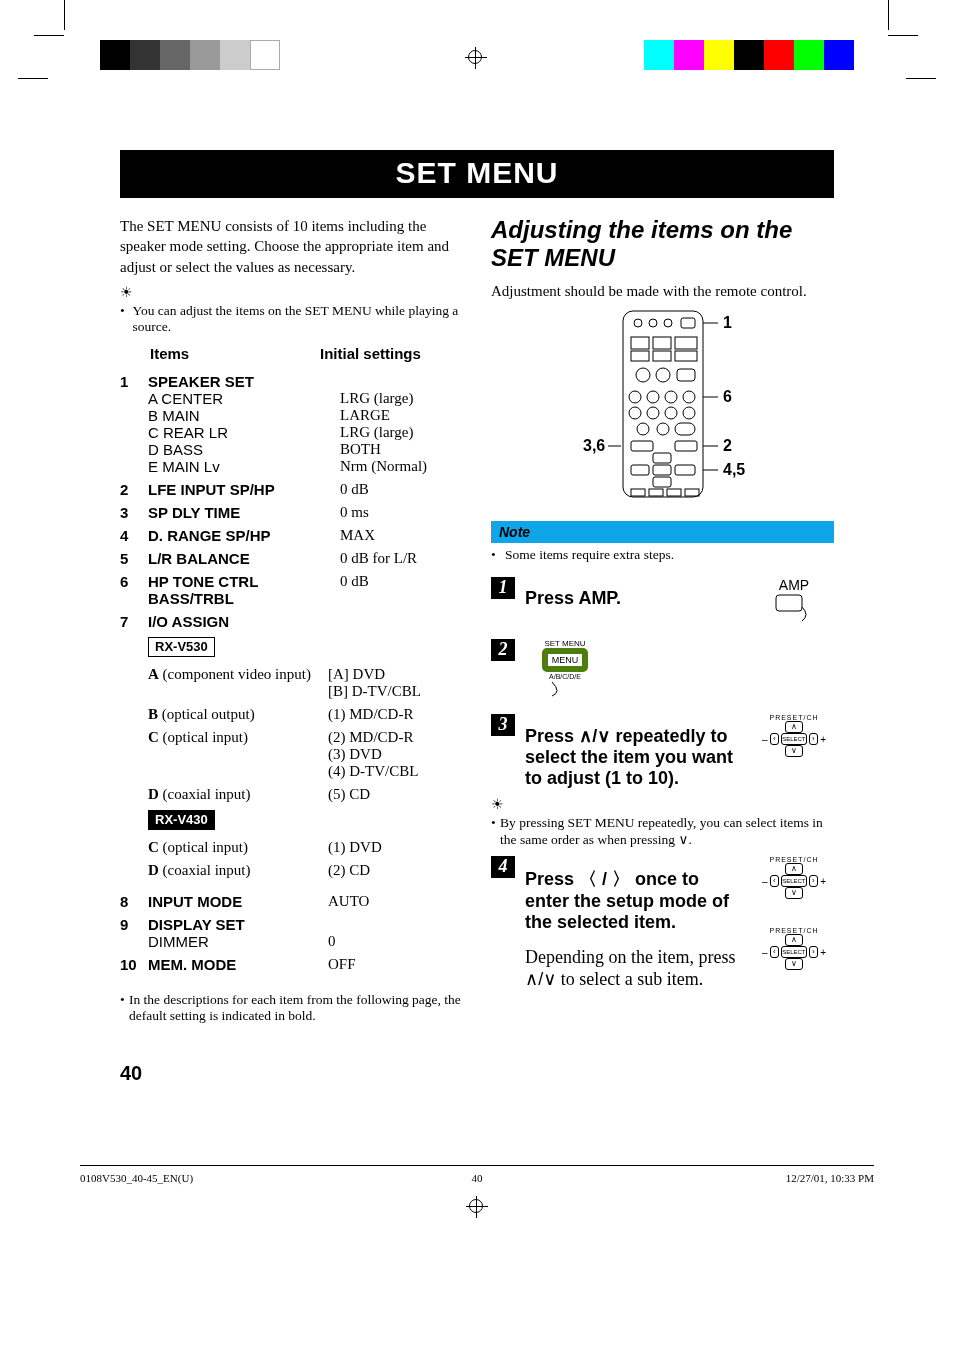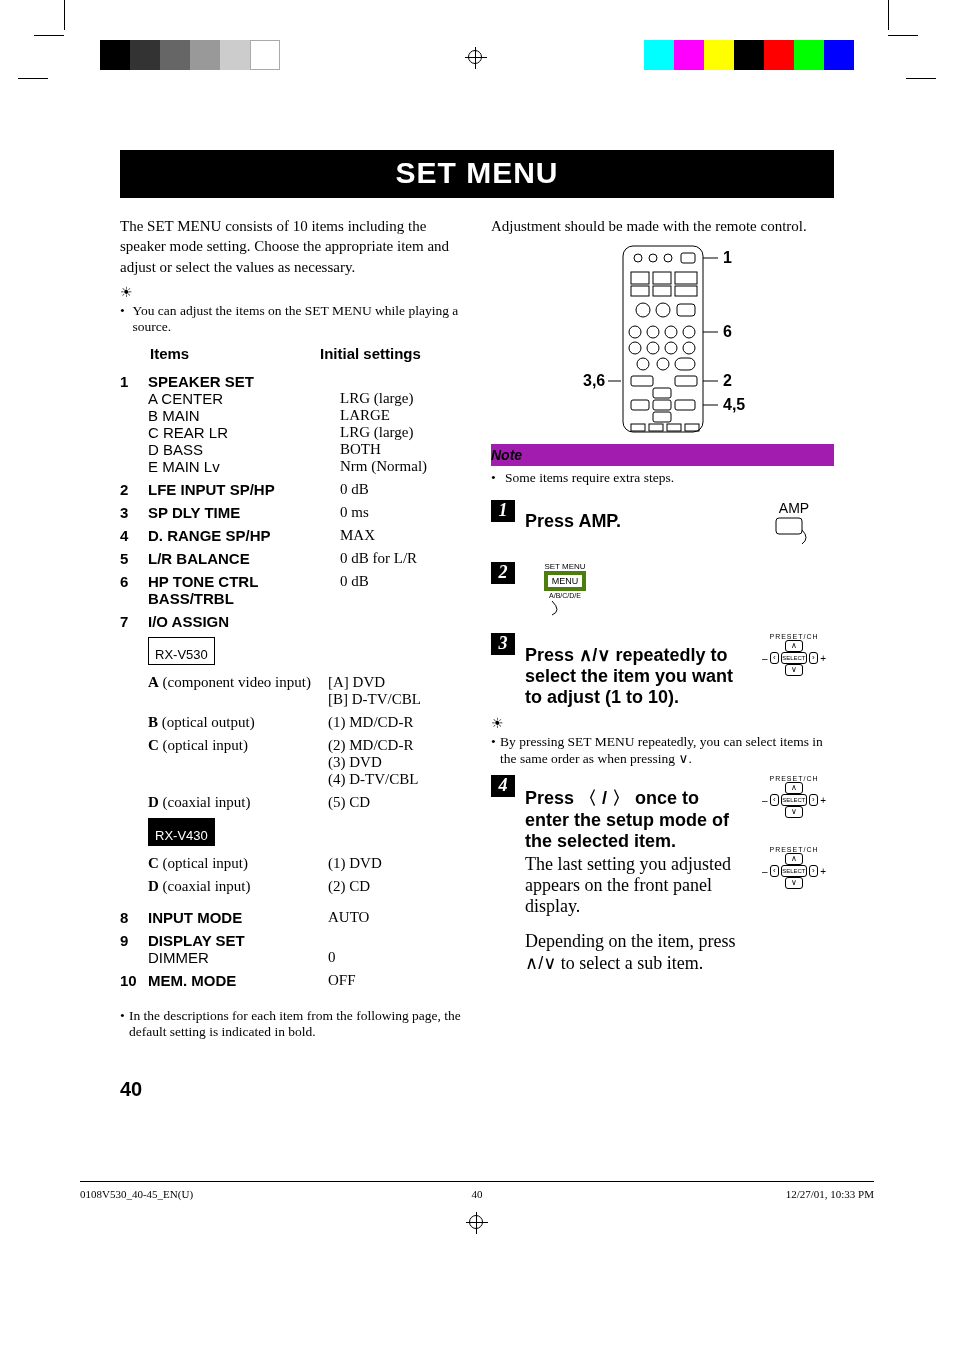--- a/index.html
+++ b/index.html
@@ -83,46 +83,46 @@
   .c-name { width: 180px; font-family: Arial, Helvetica, sans-serif; font-weight: bold; }
   .c-val { }
 
   .subline { font-family: Arial, Helvetica, sans-serif; font-weight: normal; }
   .regular { font-family: "Times New Roman", Times, serif; font-weight: normal; }
 
   .model-tag {
     display: inline-block;
     border: 1.5px solid #000;
     font-family: Arial, Helvetica, sans-serif;
-    font-weight: normal;
+    font-weight: bold;
     font-size: 13px;
-    padding: 9px 6px 2px 6px;
+    padding: 1px 6px 2px 6px;
     margin: 4px 17px 4px 0;
   }
   .model-tag.inv {
     background: #000; color:#fff; border-color:#000;
   }
 
   .h2-right {
     font-family: Arial, Helvetica, sans-serif;
     font-weight: bold;
     font-style: italic;
     font-size: 24px;
     color: #000;
     line-height: 1.15;
     margin: 0 0 10px 0;
   }
   .note-strip {
-    background: #a21caf;
+    background: #0ea5e9;
     font-family: Arial, Helvetica, sans-serif;
     font-weight: bold;
     font-style: italic;
     font-size: 14px;
-    padding: 3px 0;
-    margin-top: 10px;
+    padding: 3px 8px;
+    margin-top: 22px;
   }
   .step-row {
     display: flex;
     gap: 10px;
     margin-top: 14px;
     align-items: flex-start;
   }
   .step-num {
     background: #000;
     color: #fff;
@@ -145,21 +145,21 @@
     font-weight: bold;
   }
   .step-icon {
     flex: none;
     width: 80px;
     font-size: 9px;
     font-family: Arial, Helvetica, sans-serif;
     text-align: center;
   }
   .mini-box {
-    border:4px solid #4d7c0f; border-radius:0; padding:1px 4px; display:inline-block; font-size:9px;
+    border:6px solid #4d7c0f; border-radius:5px; padding:1px 4px; display:inline-block; font-size:9px;
   }
   .hint-icon::before {
     content: "\2600\FE0E";
     font-size: 14px;
     margin-right: 4px;
   }
 
   .page-num {
     font-family: Arial, Helvetica, sans-serif;
     font-weight: bold;
@@ -362,20 +362,21 @@
           </div>
       </div>
 
       <div class="bullet-row" style="margin-top:16px;">
         <div class="bullet-dot">•</div>
         <div>In the descriptions for each item from the following page, the default setting is indicated in bold.</div>
       </div>
     </div>
 
     <div class="col-right">
+      <div class="h2-right">Adjusting the items on the SET MENU</div>
       <div class="body-text">Adjustment should be made with the remote control.</div>
 
       <div style="text-align:center; margin-top:8px;">
         <svg class="remote-svg" width="220" height="190" viewBox="0 0 220 190">
           <rect x="70" y="2" width="80" height="186" rx="10" fill="none" stroke="#000"></rect>
 
           <circle cx="85" cy="14" r="4" fill="none" stroke="#000"></circle>
             <circle cx="100" cy="14" r="4" fill="none" stroke="#000"></circle>
             <circle cx="115" cy="14" r="4" fill="none" stroke="#000"></circle>
             <rect x="128" y="9" width="14" height="10" rx="2" fill="none" stroke="#000"></rect>
@@ -486,21 +487,20 @@
       <div class="hint-icon" style="margin-top:6px;"></div>
       <div class="bullet-row">
         <div class="bullet-dot">•</div>
         <div><span>By pressing SET MENU repeatedly, you can select items in the same order as when pressing </span><span class="arrow-sym">∨</span>.</div>
       </div>
 
       <div class="step-row" style="margin-top:6px;">
         <div class="step-num">4</div>
         <div class="step-body">
           <div><span class="lead"><span>Press </span><span class="arrow-sym">〈 / 〉</span><span> once to enter the setup mode of the selected item.</span></span></div>
-          <div class="regular" style="margin-top:2px;">The last setting you adjusted appears on the front panel display.</div>
           <div class="regular" style="margin-top:14px;"><span>Depending on the item, press </span><span class="arrow-sym">∧/∨</span><span> to select a sub item.</span></div>
         </div>
         <div class="step-icon">
           <div class="preset-pad">
             <div class="lbl">PRESET/CH</div>
             <div class="row">
                 <div class="btn">∧</div>
               </div>
             <div class="row">
                 <div class="pm">–</div>

